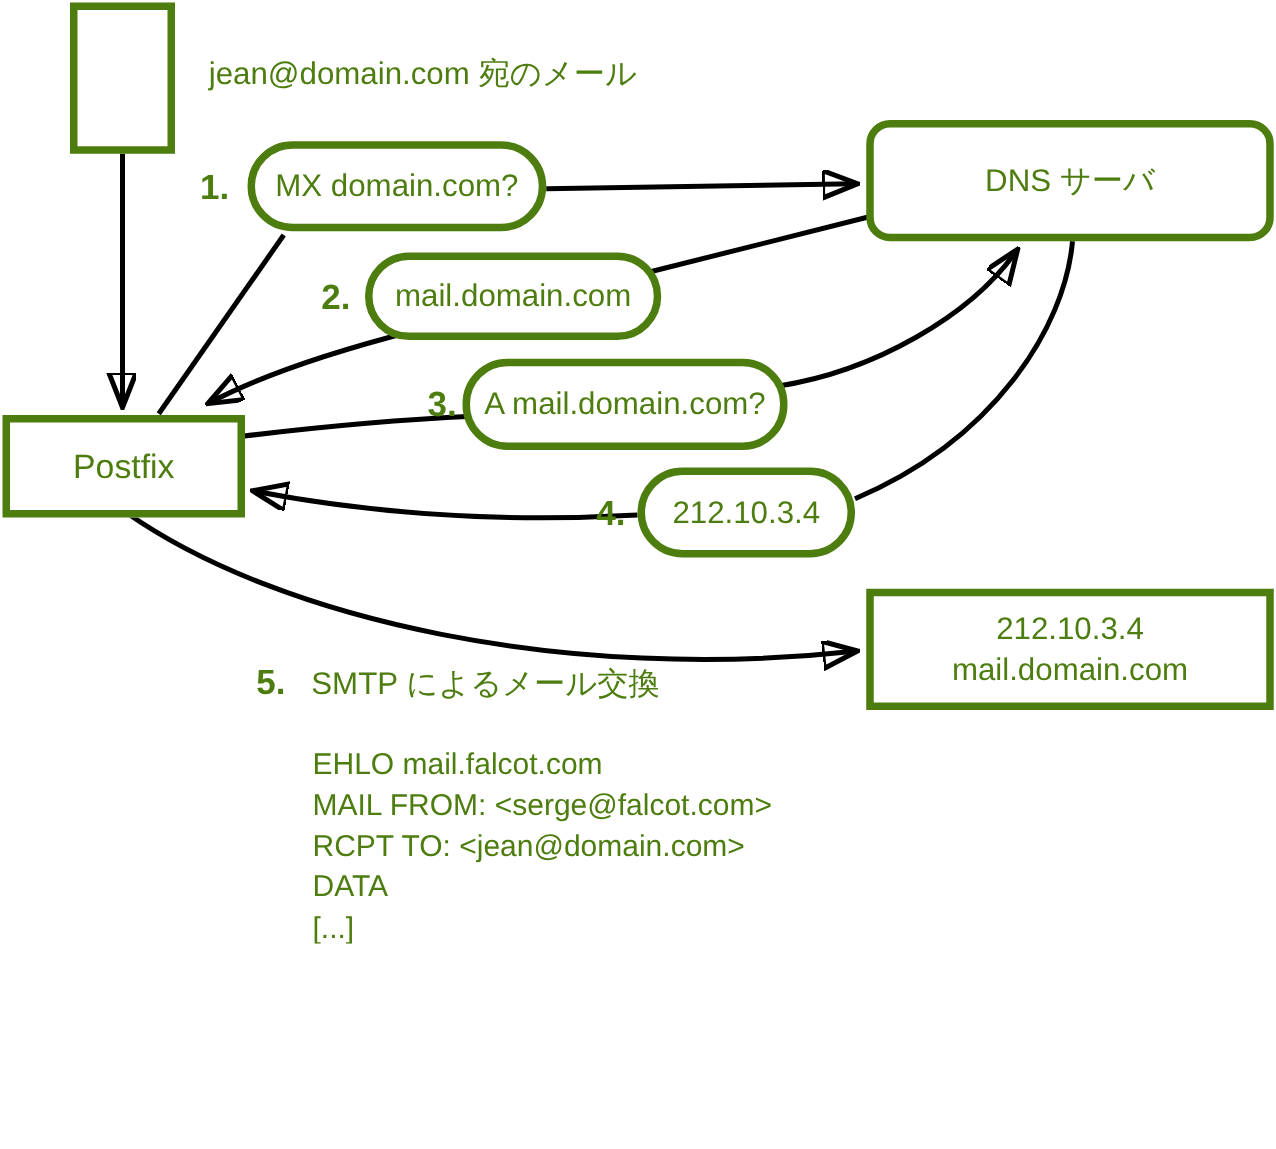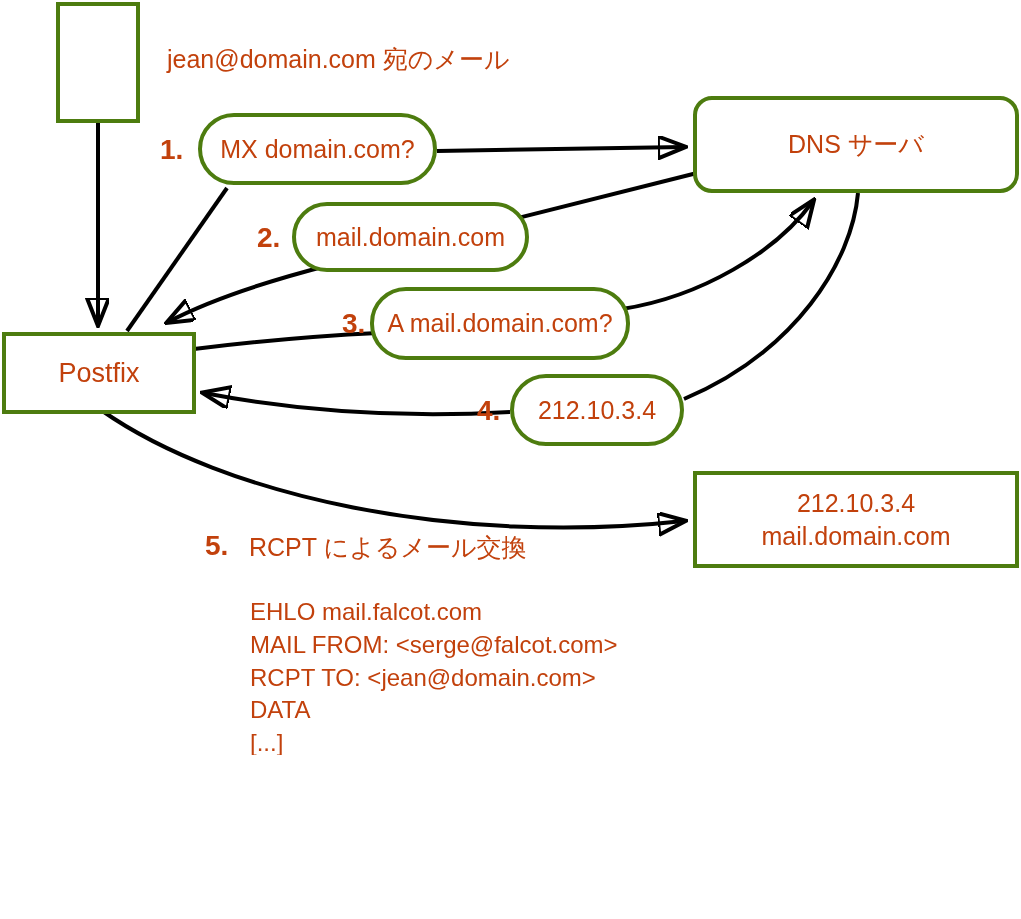--- a/index.html
+++ b/index.html
@@ -7,37 +7,37 @@
     padding: 0;
     background: #ffffff;
   }
   .canvas {
     position: relative;
     width: 1021px;
     height: 755px;
     background: #ffffff;
     overflow: hidden;
     font-family: "Liberation Sans", "DejaVu Sans", sans-serif;
-    color: #c2410c;
+    color: #4d7c0f;
   }
   .arrows {
     position: absolute;
     left: 0;
     top: 0;
     z-index: 1;
   }
   .arrows path {
     stroke: #000000;
     stroke-width: 4;
     fill: none;
   }
   .node {
     position: absolute;
     box-sizing: border-box;
-    border: 4px solid #4d7c0f;
+    border: 6px solid #4d7c0f;
     background: #ffffff;
     z-index: 2;
     display: flex;
     align-items: center;
     justify-content: center;
     text-align: center;
   }
   .bubble {
     border-radius: 36px;
     font-size: 25px;
@@ -139,21 +139,21 @@
   <div class="num n2">2.</div>
   <div class="node bubble b2">mail.domain.com</div>
 
   <div class="num n3">3.</div>
   <div class="node bubble b3">A mail.domain.com?</div>
 
   <div class="num n4">4.</div>
   <div class="node bubble b4">212.10.3.4</div>
 
   <div class="num n5">5.</div>
-  <div class="freelabel step5-label">RCPT によるメール交換</div>
+  <div class="freelabel step5-label">SMTP によるメール交換</div>
 
   <pre class="smtp">EHLO mail.falcot.com
 MAIL FROM: &lt;serge@falcot.com&gt;
 RCPT TO: &lt;jean@domain.com&gt;
 DATA
 [...]
 Subject: Let's meet
 
 Hello Jean,
 [...]

